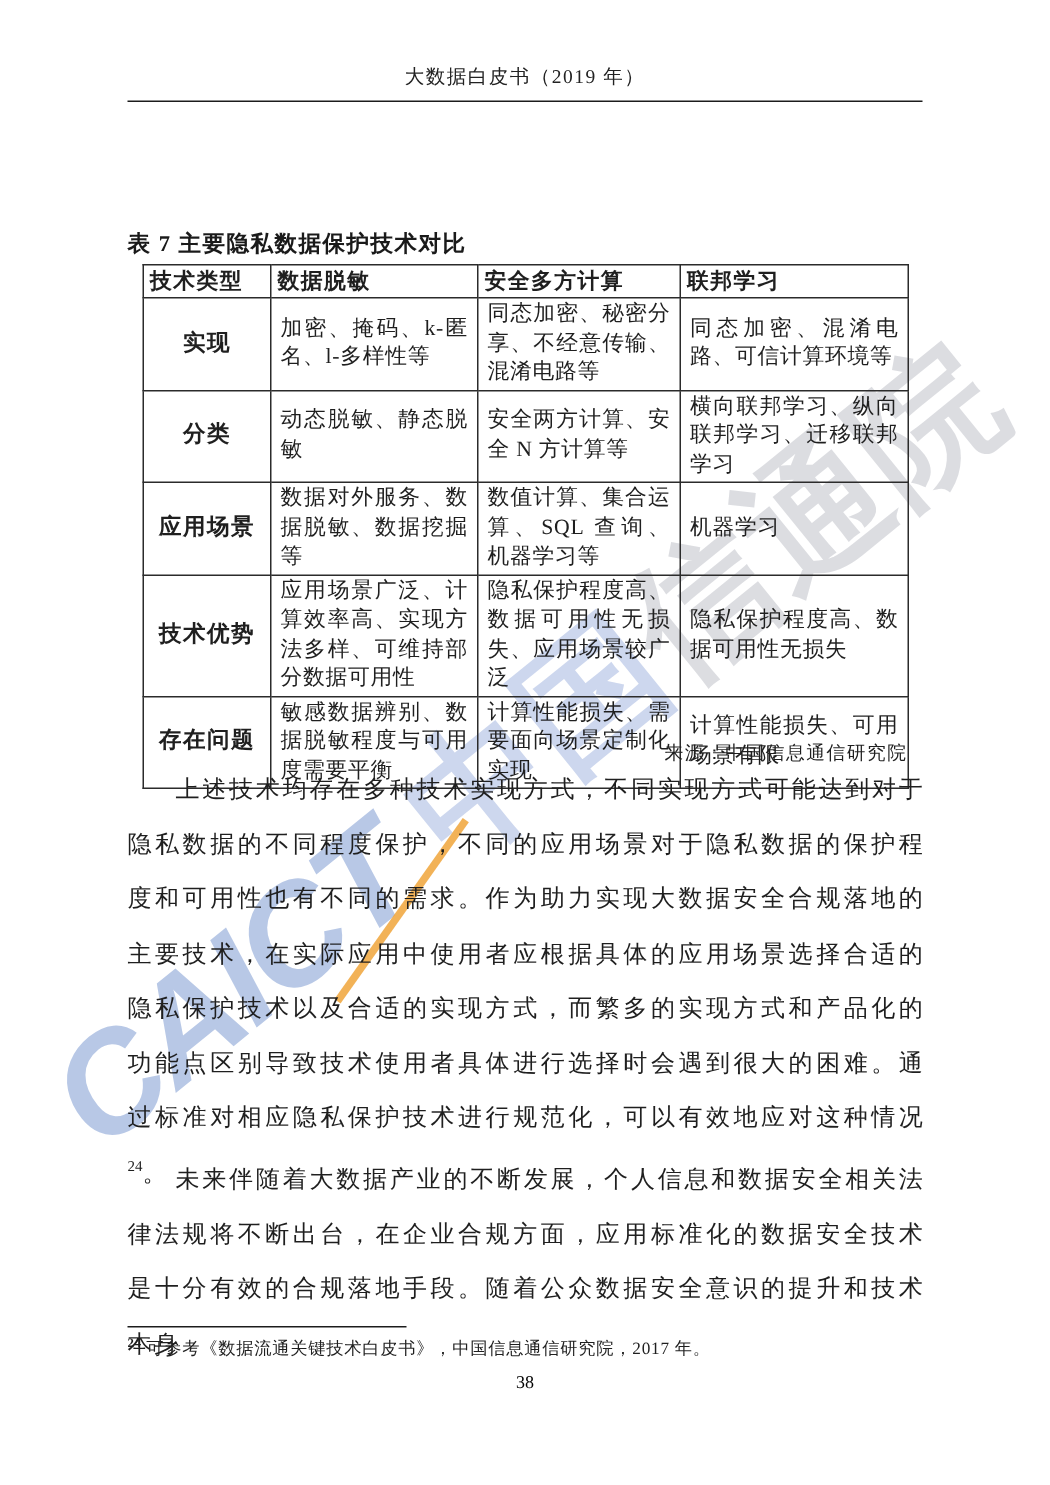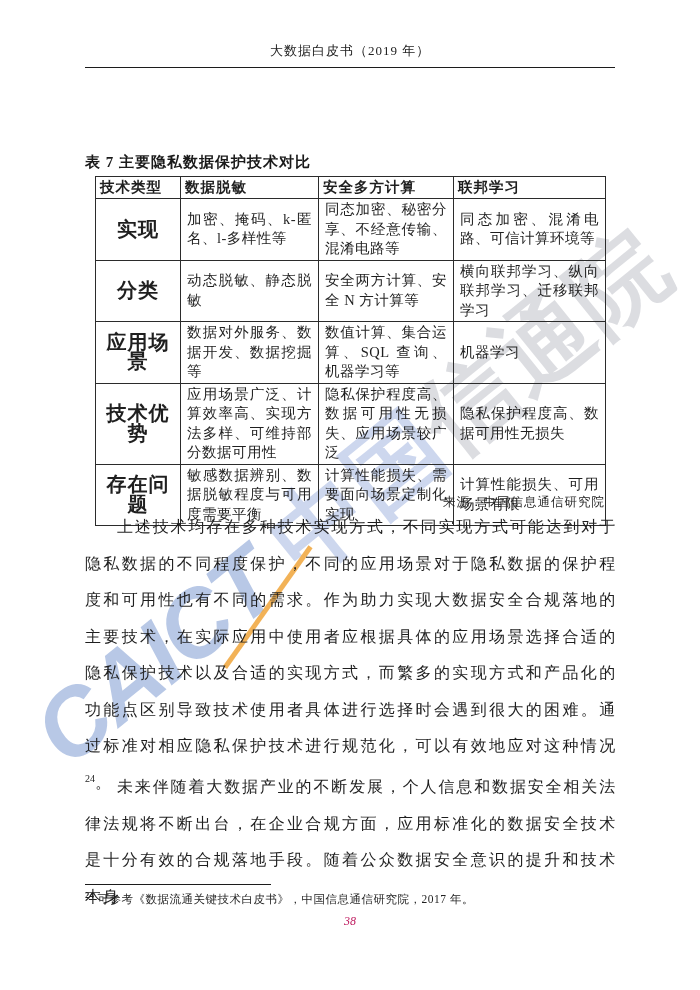--- a/index.html
+++ b/index.html
@@ -46,34 +46,34 @@
   table.cmp{
     position:absolute;top:176px;left:95px;width:510px;
     border-collapse:collapse;table-layout:fixed;
     font-size:14.5px;color:#1f1f1f;
   }
   table.cmp,table.cmp td,table.cmp th{border:1px solid #2b2b2b;}
   table.cmp{border:1.5px solid #2b2b2b;}
   table.cmp th{font-size:14.5px;font-weight:bold;text-align:left;padding:1px 4px;letter-spacing:1px;}
   table.cmp td{padding:1px 6px;vertical-align:middle;line-height:19.5px;
     text-align:justify;text-justify:inter-character;letter-spacing:0.5px;}
-  table.cmp td.rowlab{font-weight:bold;text-align:center;letter-spacing:1px;font-size:20px;}
+  table.cmp td.rowlab{font-weight:bold;text-align:center;letter-spacing:1px;font-size:15px;}
   .source{
     position:absolute;top:494px;left:85px;width:520px;text-align:right;
     font-size:12.5px;letter-spacing:1px;color:#1f1f1f;
   }
   .fn-rule{position:absolute;top:884px;left:85px;width:186px;border-top:1.5px solid #1c1c1c;}
   .footnote{
     position:absolute;top:890px;left:85px;width:530px;
     font-size:11.5px;letter-spacing:0.5px;color:#1f1f1f;
   }
   .footnote sup{font-size:8.5px;font-weight:bold;margin-right:3px;}
   .pagenum{
     position:absolute;top:914px;left:85px;width:530px;text-align:center;
-    font-size:12px;color:#be185d;font-style:italic;
+    font-size:12px;color:#000000;
   }
 </style>
 </head>
 <body>
 
 <div class="page">
 
   <div class="watermark">
     <span class="wm-latin">CAICT</span><span class="wm-cjk-blue">中国</span><span class="wm-cjk-gray">信通院</span>
   </div>
@@ -107,21 +107,21 @@
         <td>同态加密、混淆电路、可信计算环境等</td>
       </tr>
       <tr style="height:54px">
         <td class="rowlab">分类</td>
         <td>动态脱敏、静态脱敏</td>
         <td>安全两方计算、安全 N 方计算等</td>
         <td>横向联邦学习、纵向联邦学习、迁移联邦学习</td>
       </tr>
       <tr style="height:58px">
         <td class="rowlab">应用场景</td>
-        <td>数据对外服务、数据开发、数据挖掘等</td>
+        <td>数据对外服务、数据脱敏、数据挖掘等</td>
         <td>数值计算、集合运算、SQL 查询、机器学习等</td>
         <td>机器学习</td>
       </tr>
       <tr style="height:70px">
         <td class="rowlab">技术优势</td>
         <td>应用场景广泛、计算效率高、实现方法多样、可维持部分数据可用性</td>
         <td>隐私保护程度高、数据可用性无损失、应用场景较广泛</td>
         <td>隐私保护程度高、数据可用性无损失</td>
       </tr>
       <tr style="height:53px">

